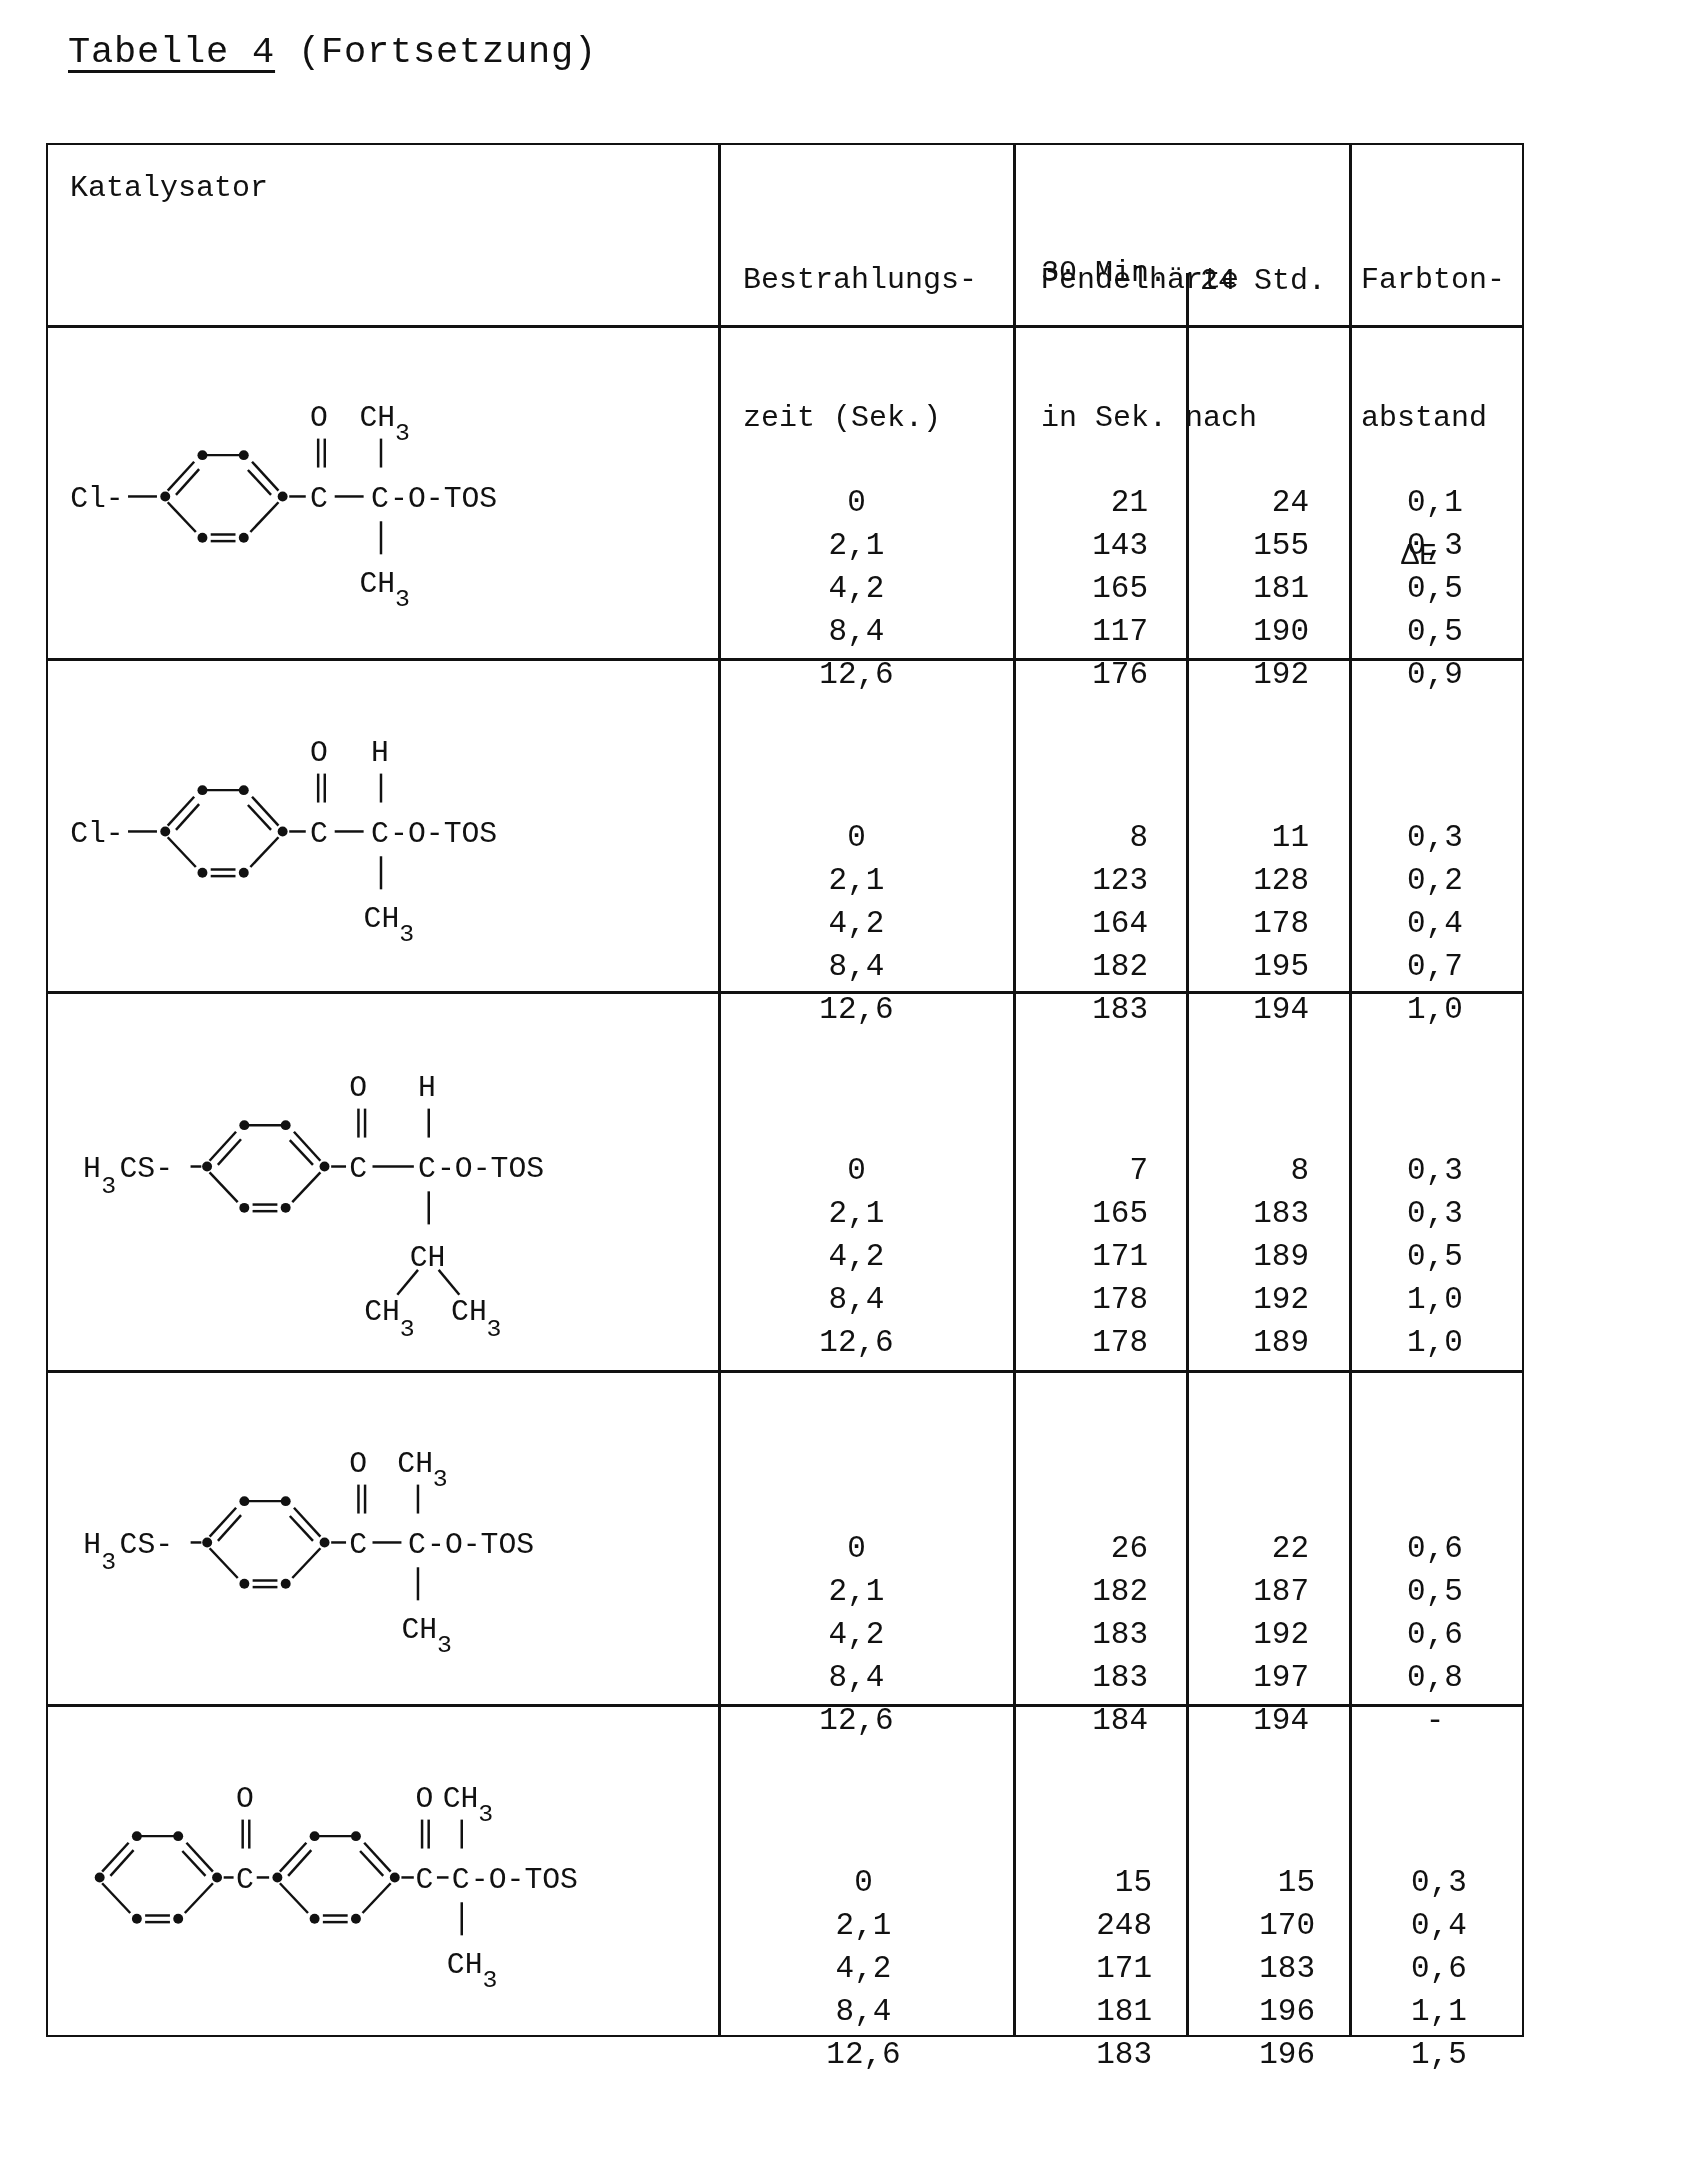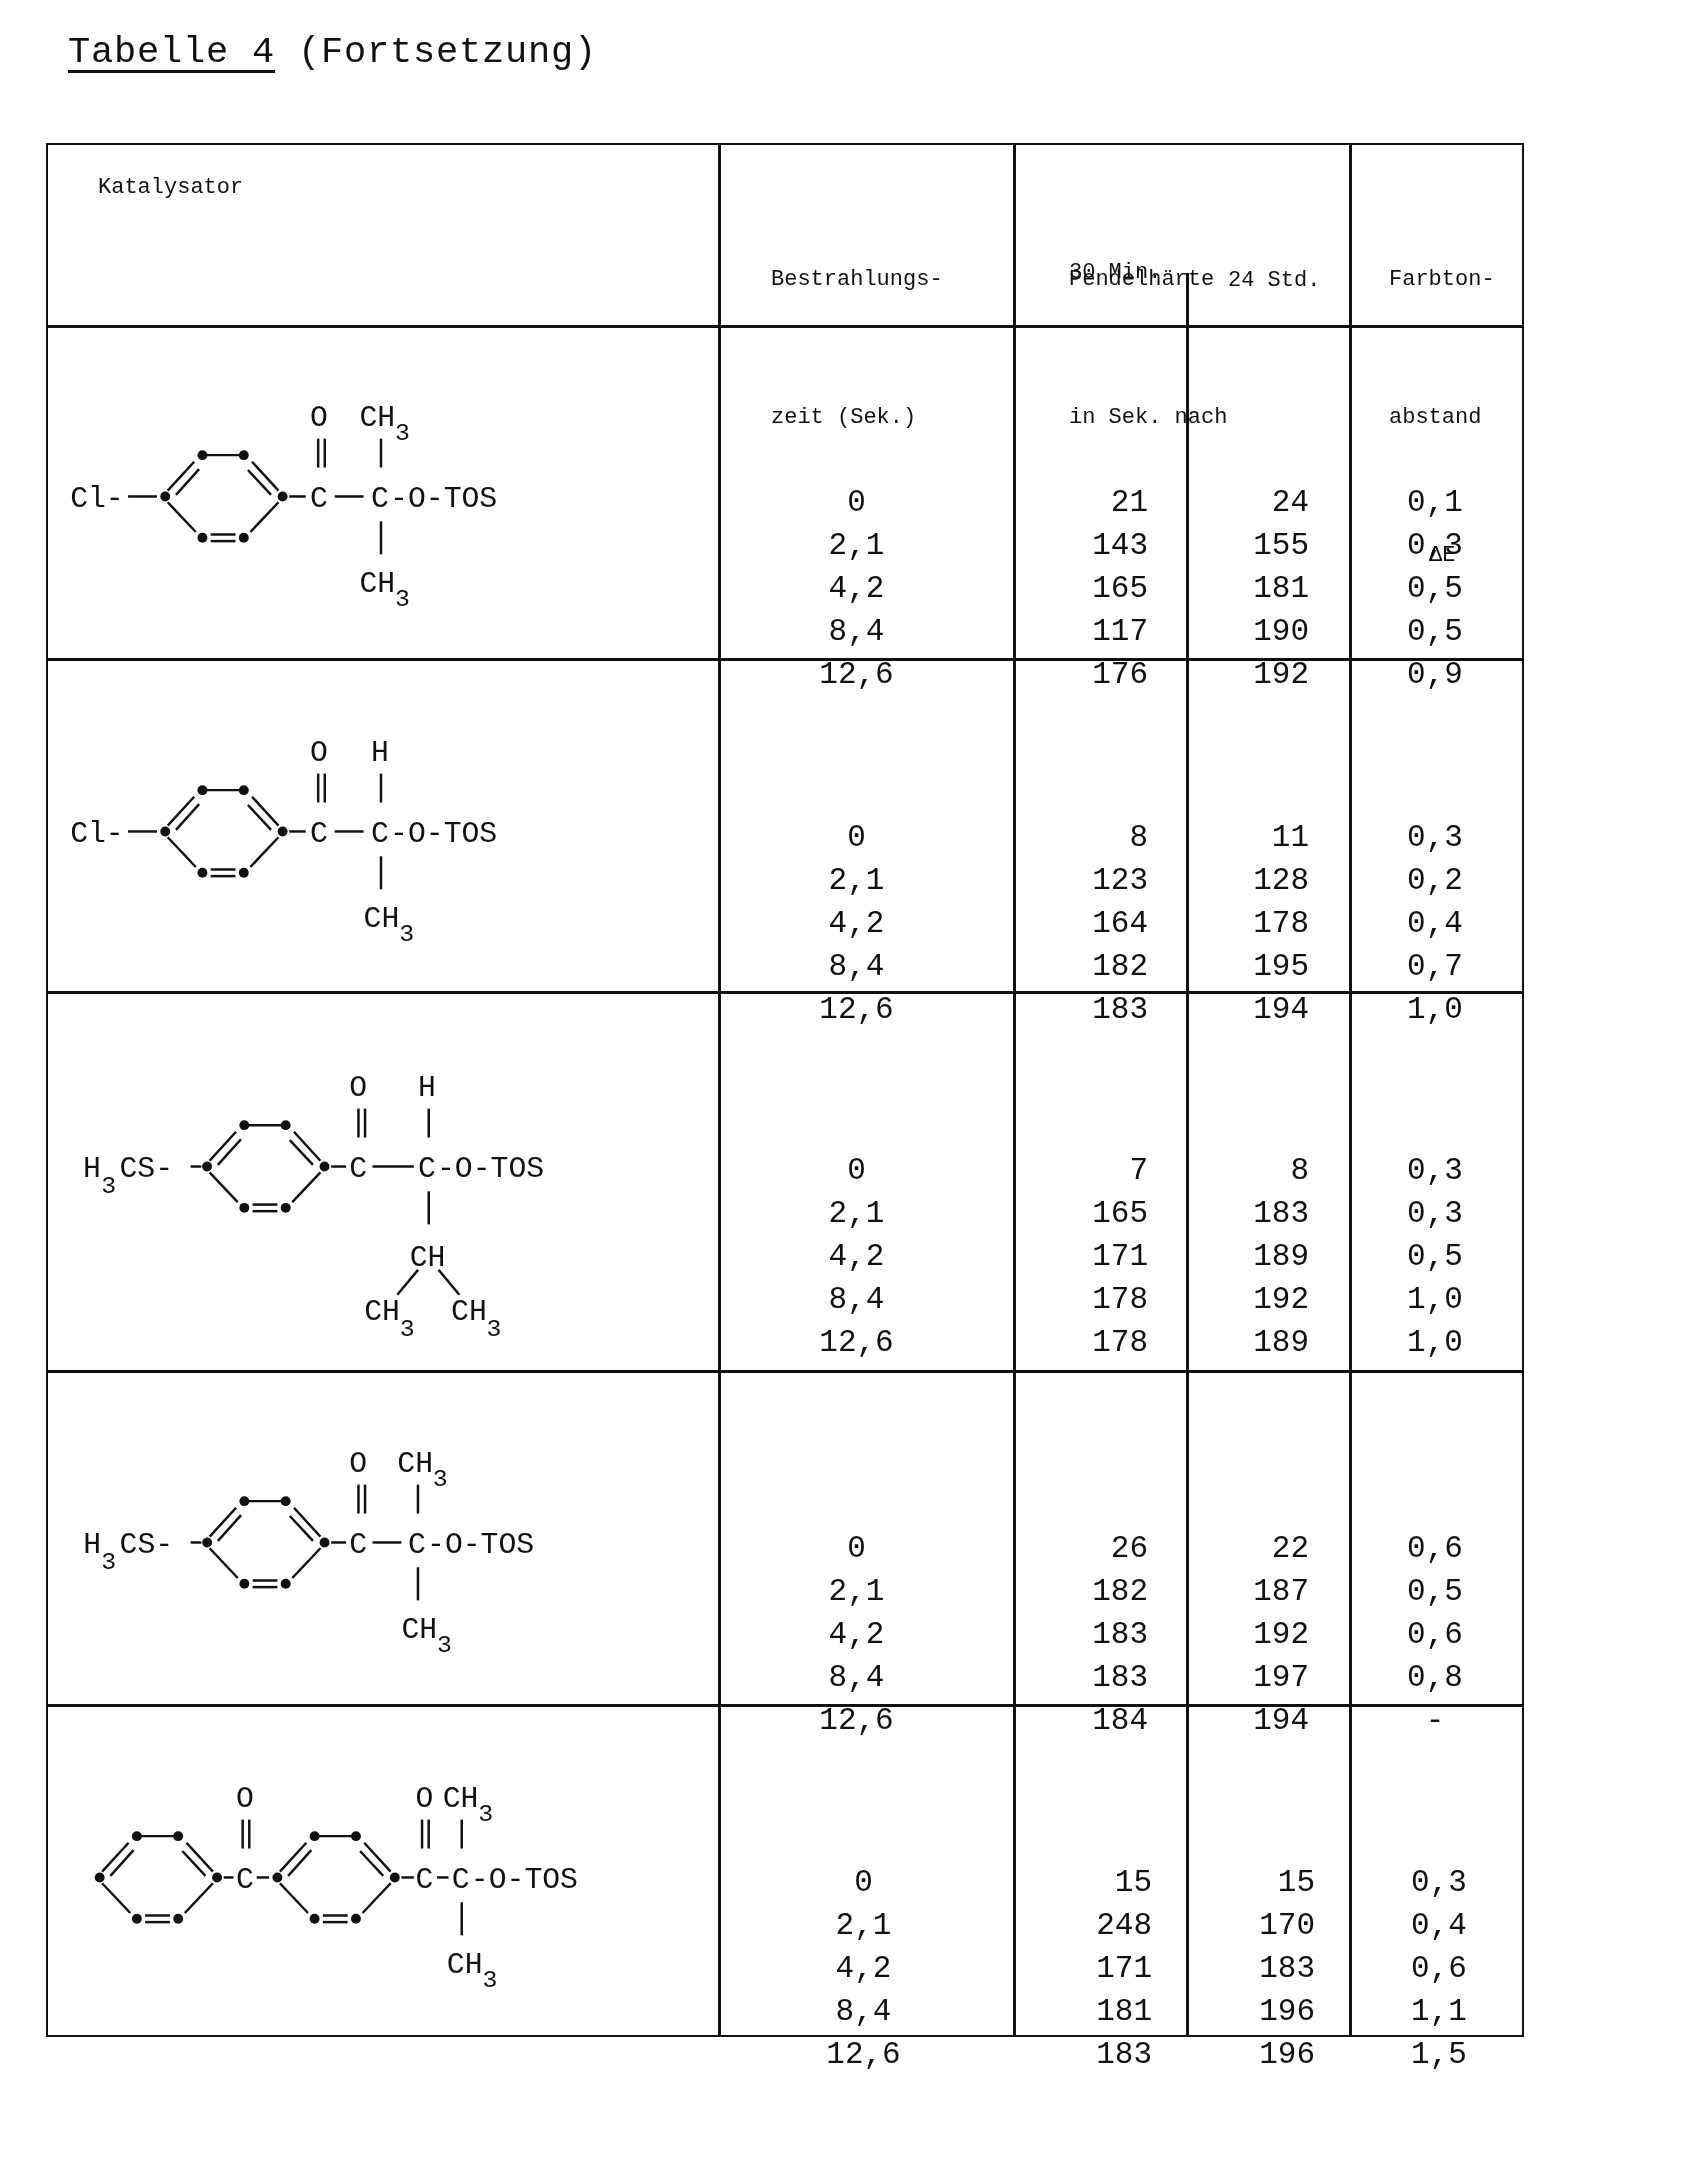--- a/index.html
+++ b/index.html
@@ -4,21 +4,21 @@
 <style>
   html, body { margin:0; padding:0; background:#ffffff; }
   body { width:1687px; height:2183px; position:relative; overflow:hidden;
          font-family:"Liberation Mono","DejaVu Sans Mono",monospace; color:#111; }
   .title { position:absolute; left:68px; top:31px; font-size:37px; letter-spacing:0.8px; }
   .title .u { text-decoration:underline; text-underline-offset:8.3px; text-decoration-thickness:2.5px; }
   .tbl { position:absolute; left:46px; top:143px; width:1478px; height:1894px;
          border:2.5px solid #111; box-sizing:border-box; }
   .hline { position:absolute; height:2.5px; background:#111; }
   .vline { position:absolute; width:2.5px; background:#111; }
-  .hdr { position:absolute; font-size:22px; line-height:46px; white-space:pre;margin-left:28px; }
+  .hdr { position:absolute; font-size:30px; line-height:46px; white-space:pre; }
   .col { position:absolute; font-size:31px; line-height:43px; white-space:pre; }
   .col.r { text-align:right; }
   .col.c { text-align:center; }
   .mol { position:absolute; }
   .mol svg text { font-family:"Liberation Mono","DejaVu Sans Mono",monospace; font-size:36px; fill:#111; }
   .mol svg .sub { font-size:30px; }
 </style>
 </head>
 <body>
 

